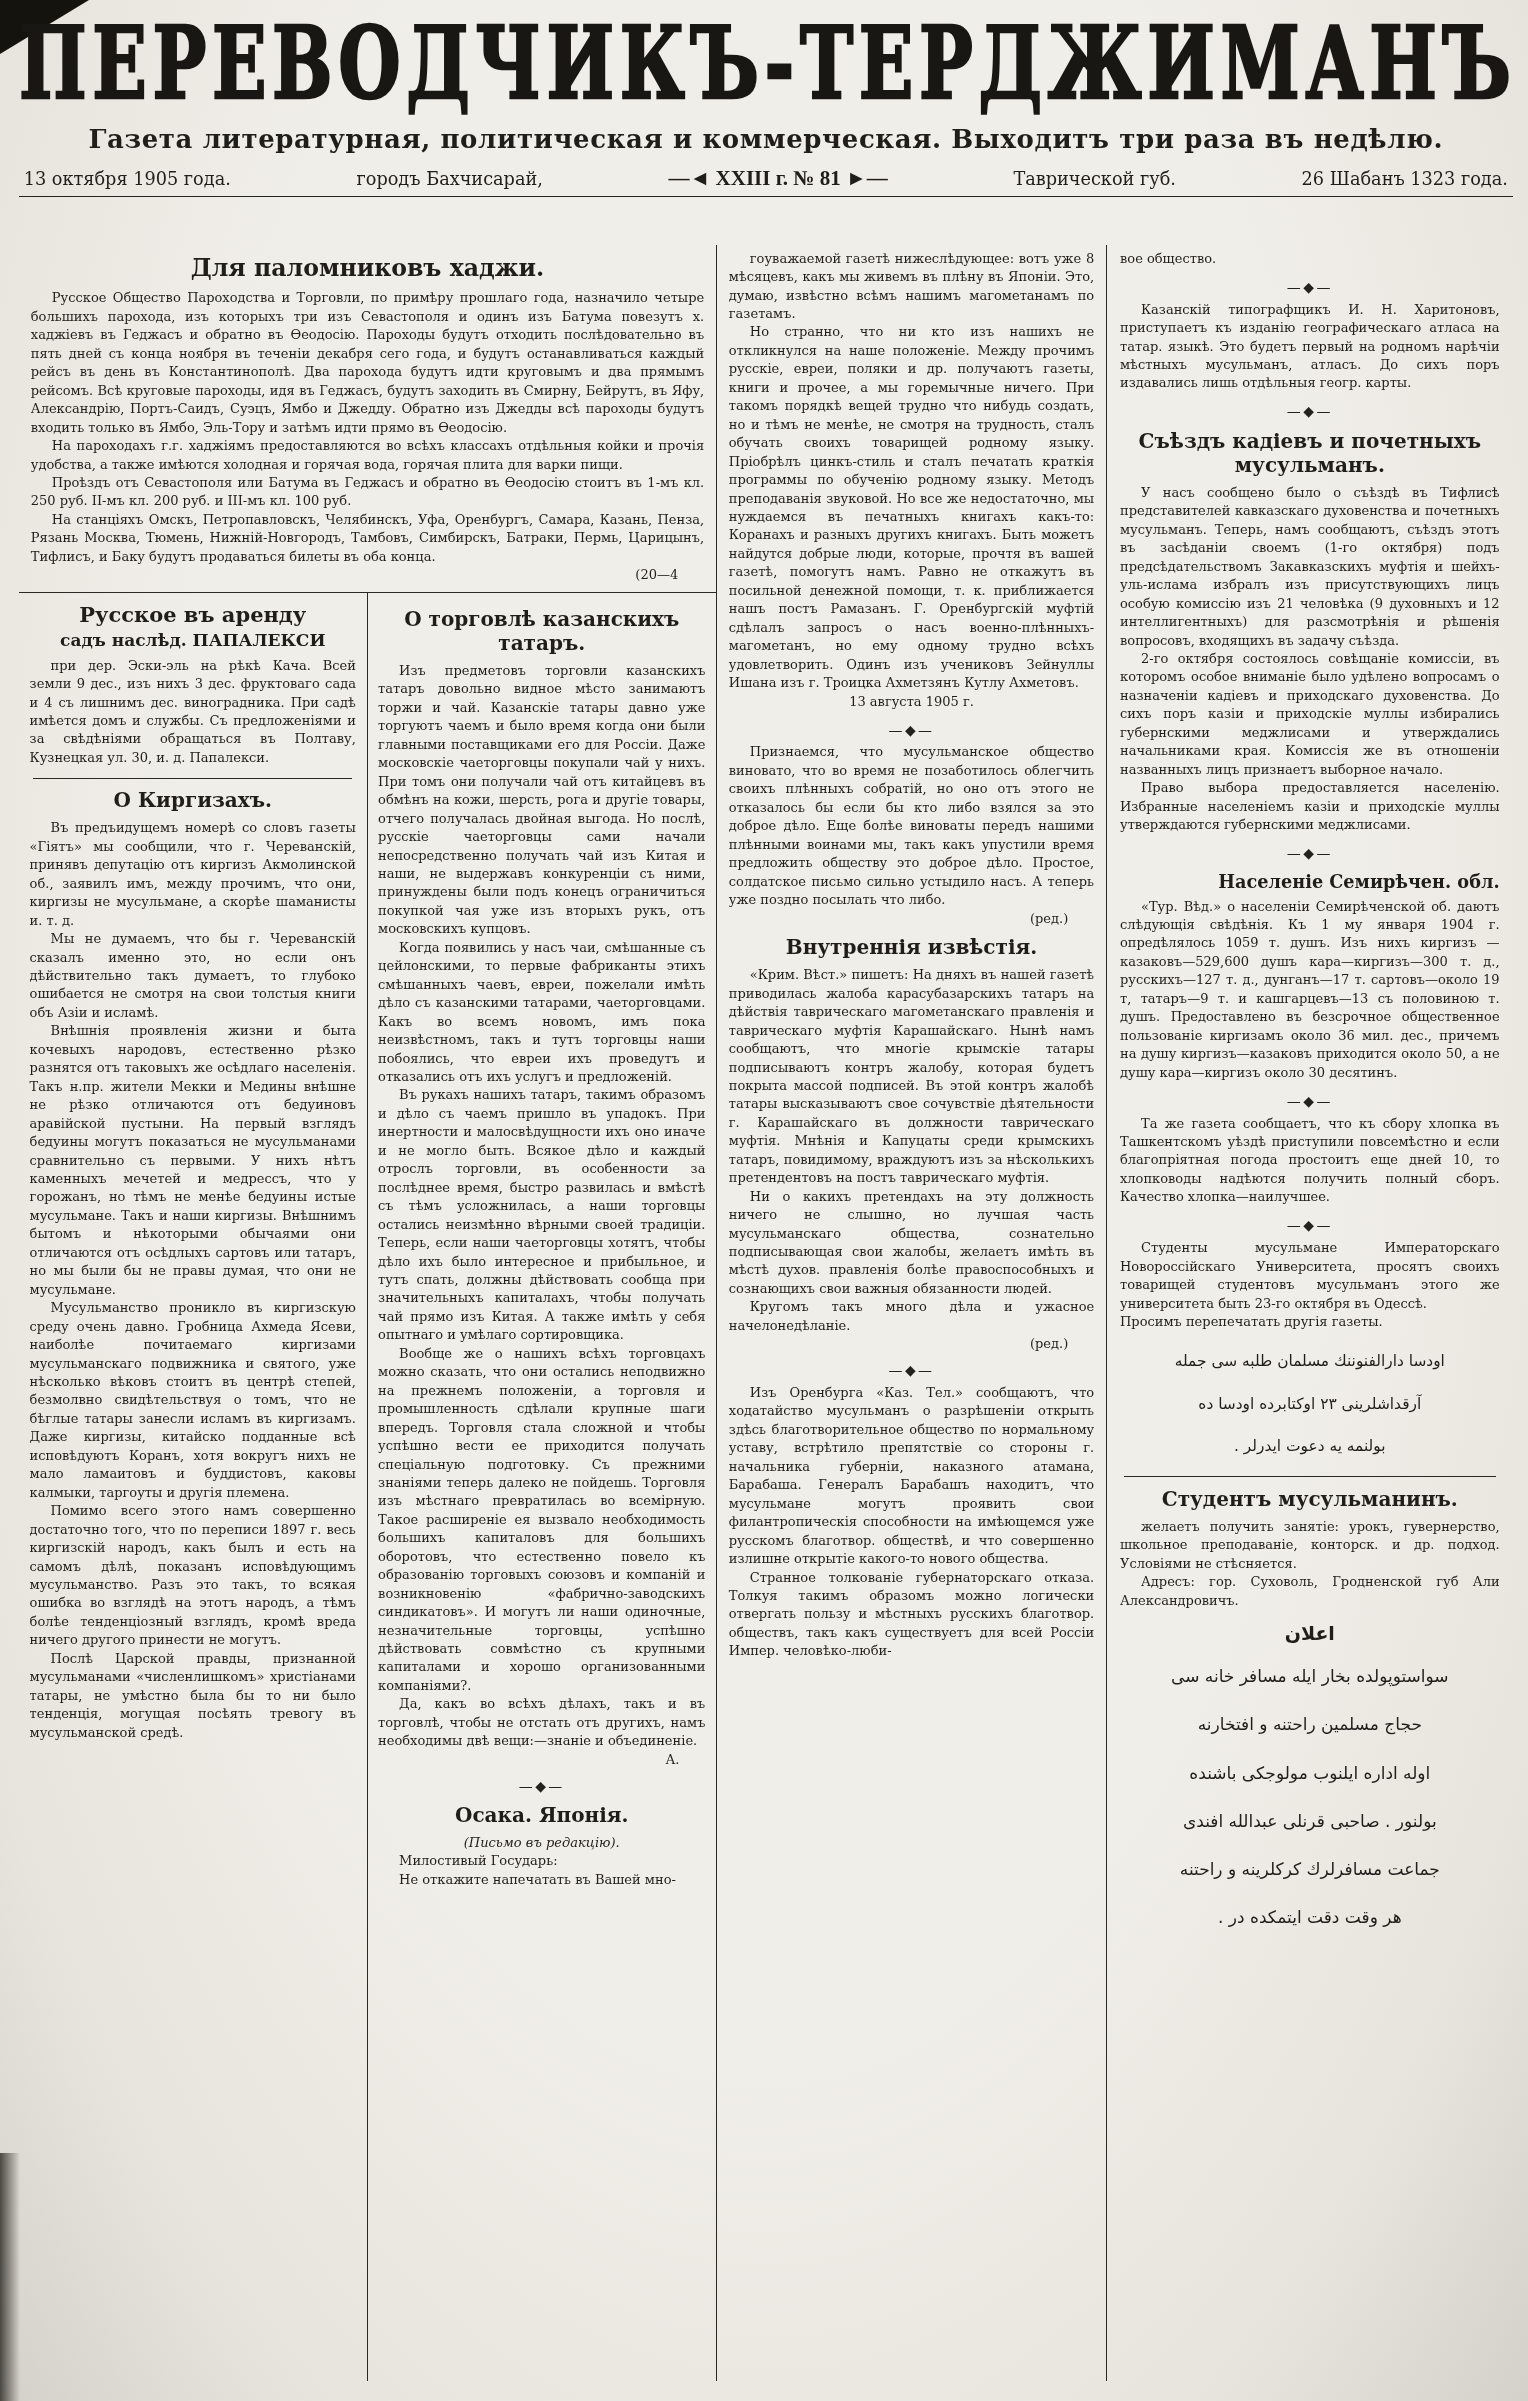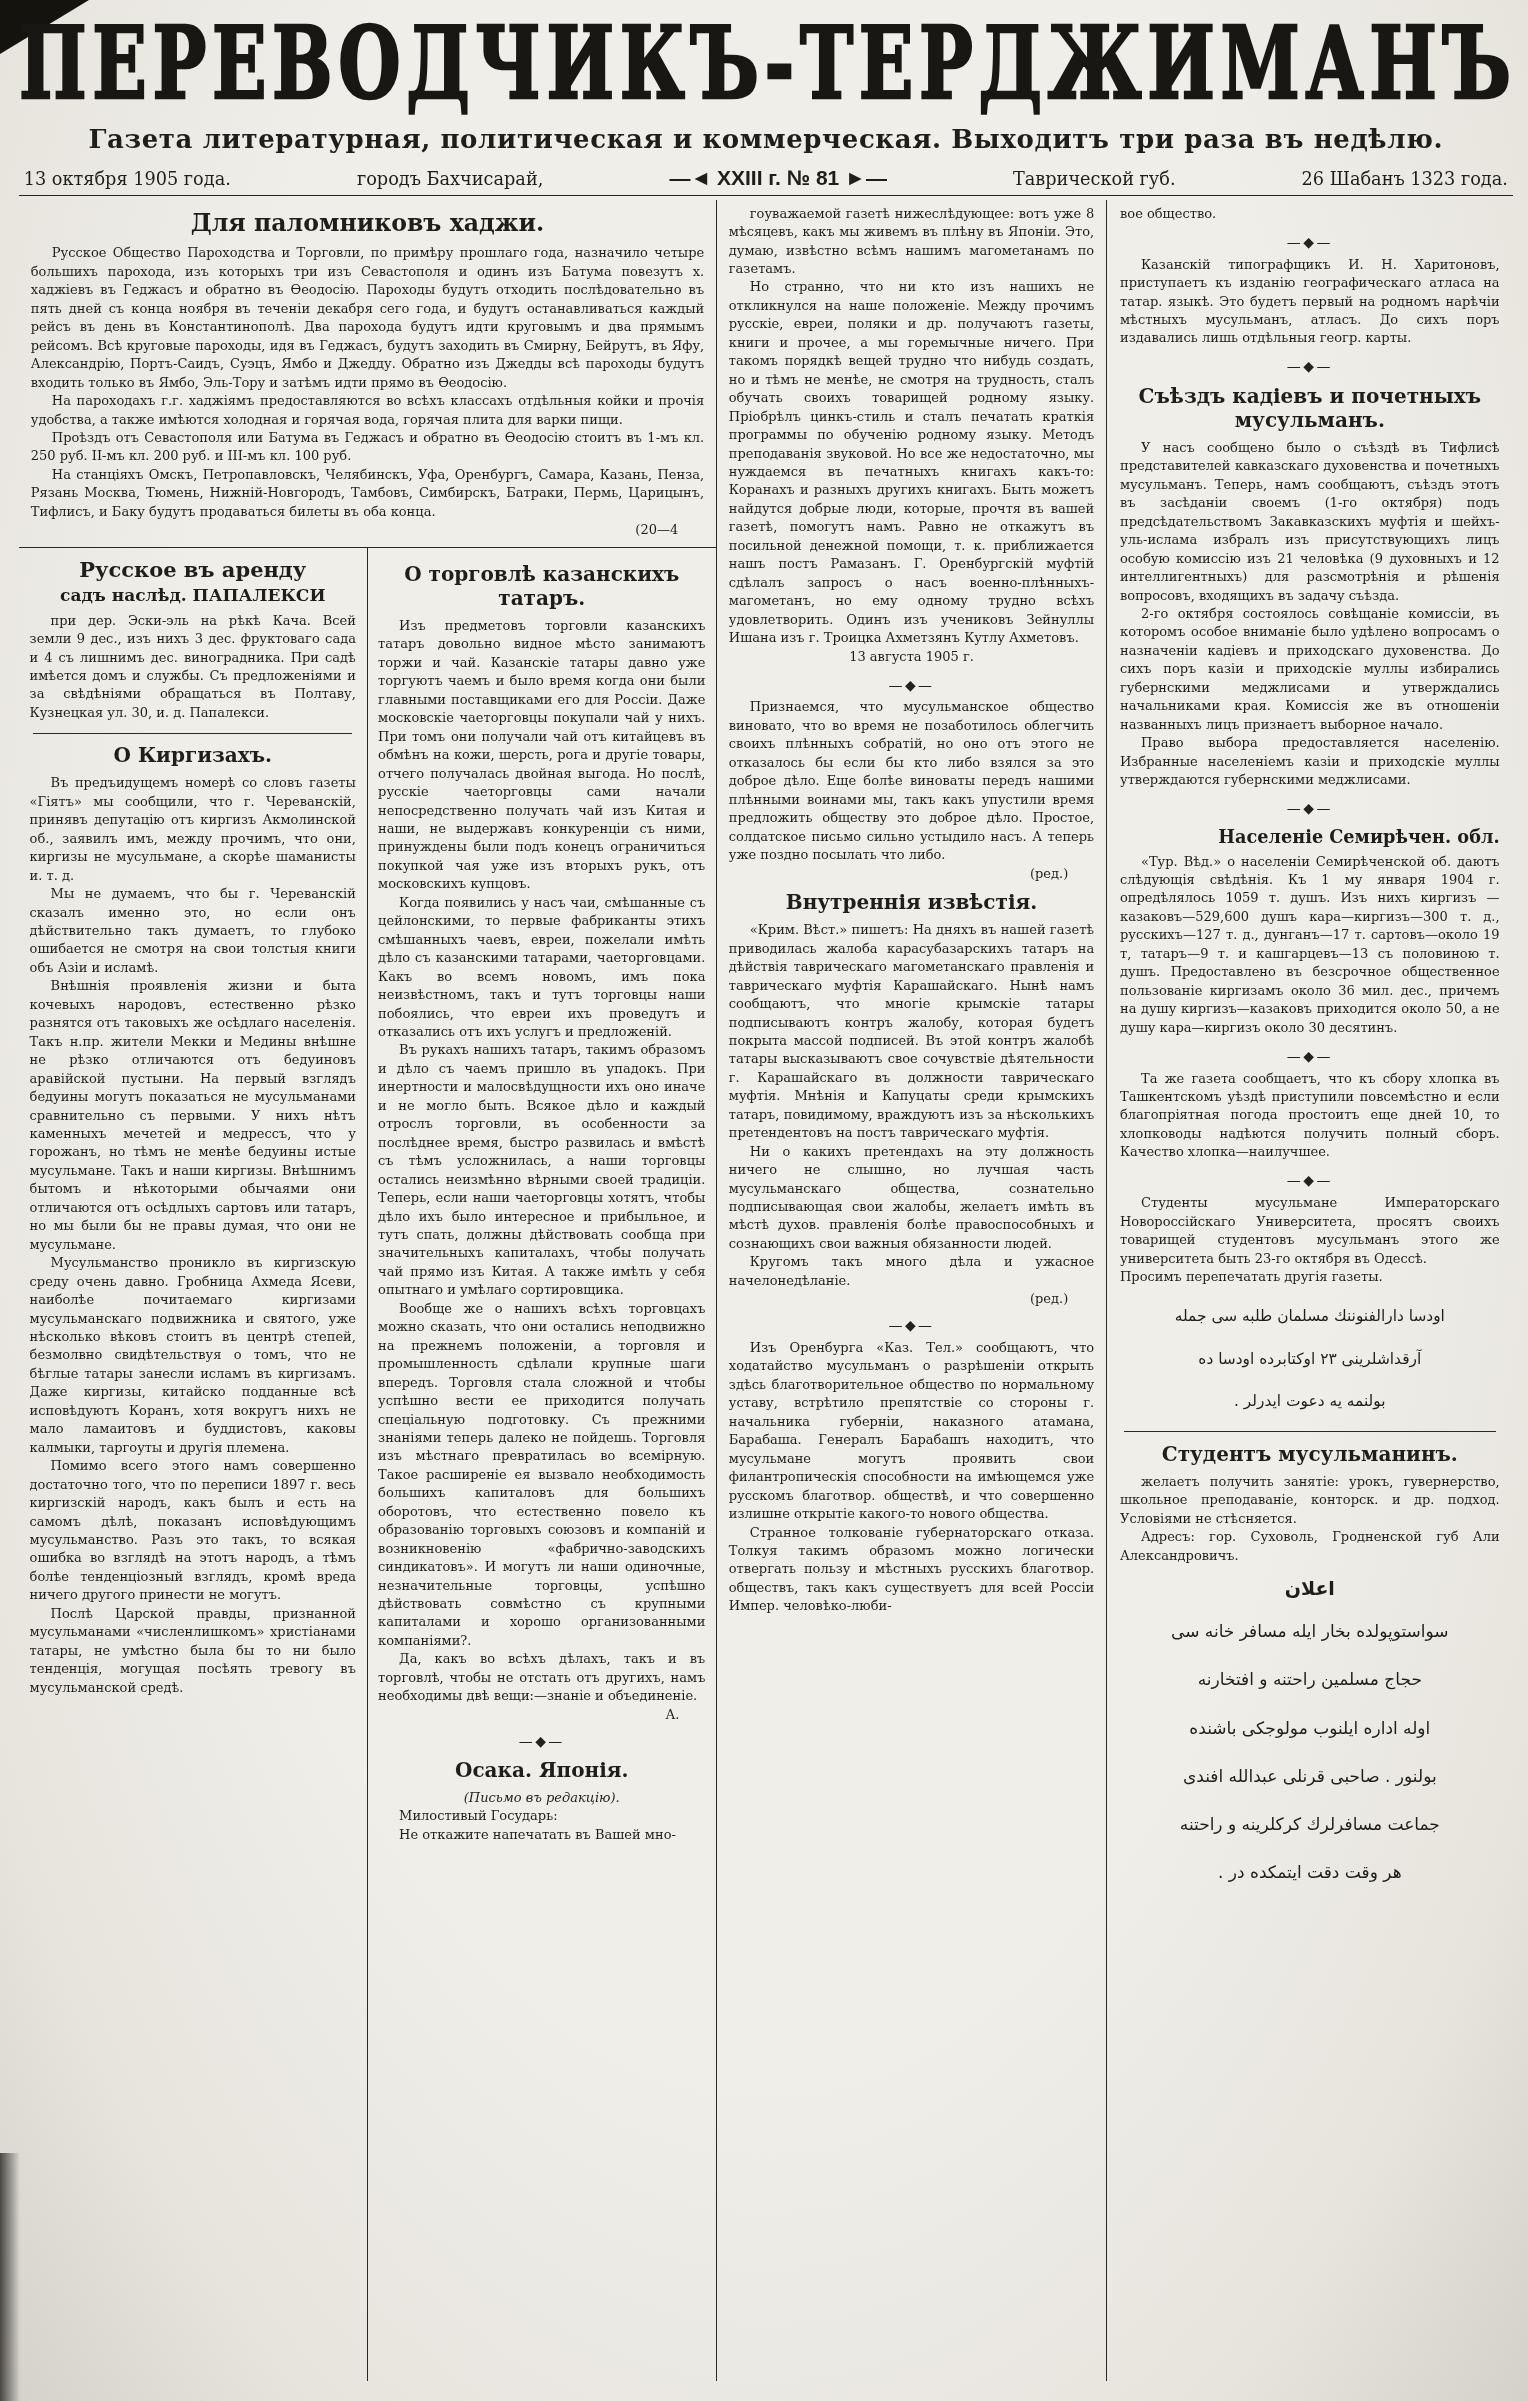--- a/index.html
+++ b/index.html
@@ -6,30 +6,30 @@
   .scan {
     position:relative; width:1528px; height:2401px; overflow:hidden;
     background: radial-gradient(ellipse at 50% 38%, #f0eee8 55%, #e6e4dd 82%, #d3d1c9 100%);
     font-family:"DejaVu Serif","Liberation Serif",serif; color:#201e1a;
   }
   .corner-tl { position:absolute; top:0; left:0; width:89px; height:54px;
     background:#14130e; clip-path:polygon(0 0,100% 0,0 100%); }
   .corner-bl { position:absolute; bottom:0; left:0; width:20px; height:248px;
     background:linear-gradient(to right,#4a4842,rgba(74,72,66,0)); }
   .inner { position:absolute; inset:0; padding:9.5px 15.4px 20px 19px; box-sizing:border-box;
-    display:flex; flex-direction:column; }
+    display:flex; flex-direction:column;gap:44px; }
 
   
   .m-title-wrap { height:105px; overflow:visible; margin-top:3.5px; }
   .m-title { display:inline-block; white-space:nowrap; font-weight:bold; line-height:1;
     font-size:89px; letter-spacing:7px; color:#191713; -webkit-text-stroke:2.4px #191713; }
   .m-sub { text-align:center; font-size:26px; font-weight:bold; margin-top:5.9px; letter-spacing:0.6px; }
   .dateline { display:flex; justify-content:space-between; align-items:baseline;
     padding:7px 4.7px 5.9px; font-size:17.7px; border-bottom:1.8px solid #262420; margin-top:4.7px; }
-  .dl-issue { font-size:21px; font-weight:bold; font-family:Liberation Sans, sans-serif; }
+  .dl-issue { font-size:21px; font-weight:bold; font-family:Liberation Serif, serif; }
 
   
   .cols { flex:1; display:flex; margin-top:3.5px; min-height:0; }
   .halfL { width:697px; border-right:1.2px solid #2b2924; display:flex; flex-direction:column; min-height:0; }
   .lead-art { padding:1.2px 11.8px 5.9px; }
   .twocol { flex:1; display:flex; border-top:1.2px solid #2b2924; min-height:0; margin-top:3.5px; }
   .c1 { width:50%; border-right:1.2px solid #2b2924; padding:4.7px 10.6px; overflow:hidden; box-sizing:border-box; }
   .c2 { width:50%; padding:4.7px 10.6px; overflow:hidden; box-sizing:border-box; }
   .c3 { width:390px; border-right:1.2px solid #2b2924; padding:4.7px 11.8px; overflow:hidden; box-sizing:border-box; }
   .c4 { flex:1; padding:4.7px 13px; overflow:hidden; box-sizing:border-box; }

